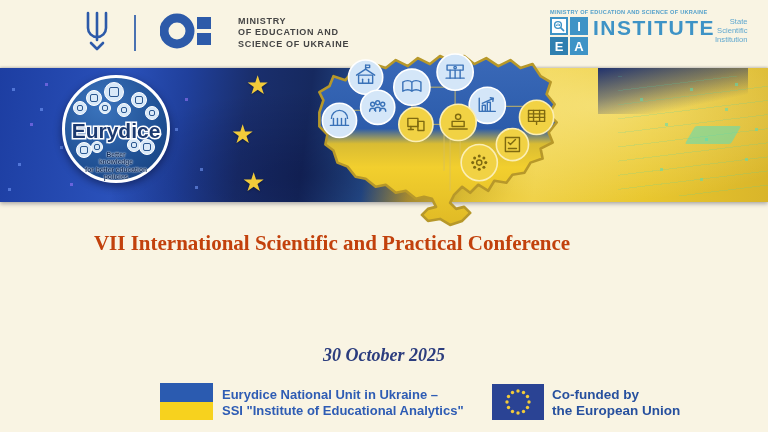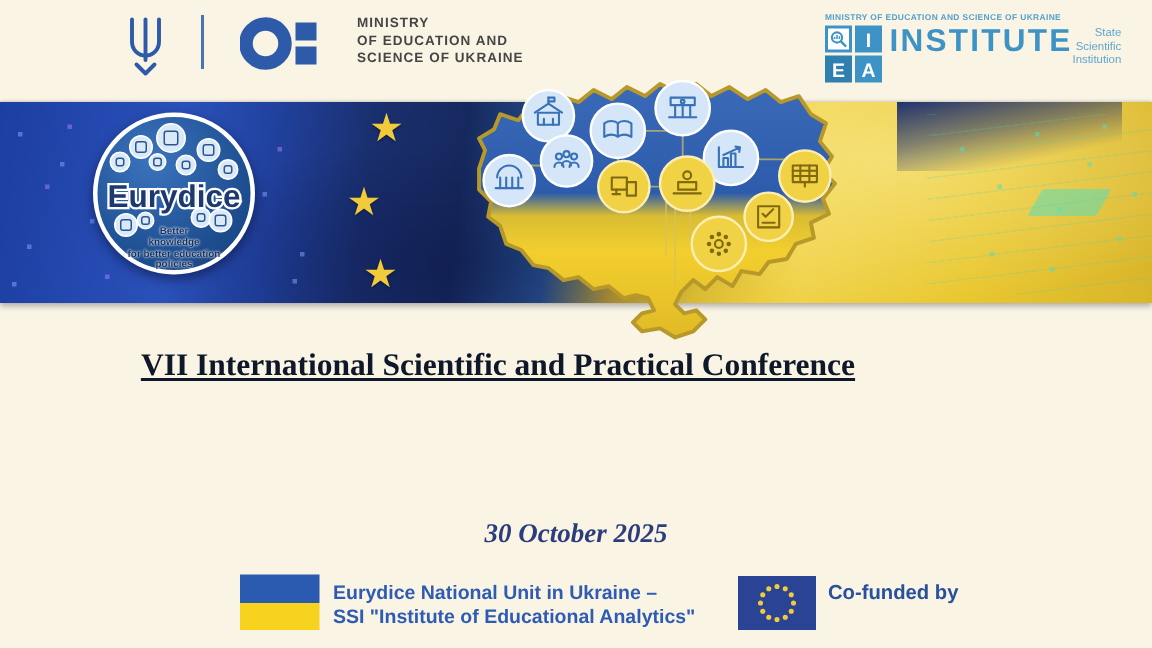--- a/index.html
+++ b/index.html
@@ -1,21 +1,21 @@
 <!DOCTYPE html>
 <html><head>
 <meta charset="utf-8">
 <style>
   * { margin:0; padding:0; box-sizing:border-box; }
   html,body { width:768px; height:432px; }
   body { font-family:"Liberation Sans", sans-serif; }
   .page { position:relative; width:768px; height:432px; background:#f9f4e3; overflow:hidden; }
 
   
-  .ministry { position:absolute; left:84px; top:10px; display:flex; align-items:flex-start; gap:24px; }
+  .ministry { position:absolute; left:84px; top:10px; display:flex; align-items:center; gap:24px; }
   .ministry .divider { width:2px; height:36px; background:#2d5aa9; opacity:.85; }
   .ministry-text { color:#454545; font-weight:bold; font-size:9px; letter-spacing:.7px; line-height:11.5px; }
 
   
   .institute { position:absolute; left:550px; top:9px; width:168px; }
   .inst-topline { font-size:5.6px; font-weight:bold; color:#55a1cb; letter-spacing:.25px; text-align:left; margin-bottom:2px; white-space:nowrap; }
   .inst-row { display:flex; gap:5px; }
   .inst-grid { display:grid; grid-template-columns:18px 18px; grid-template-rows:18px 18px; gap:2px; }
   .inst-sq { display:flex; align-items:center; justify-content:center; font-weight:bold; font-size:13px; color:#fff; background:#3e93c6; }
   .inst-sq.mag { background:#fff; border:2px solid #3e93c6; }
@@ -49,21 +49,21 @@
   .eury-name-svg { position:absolute; left:0; top:41px; }
   .eury-tagline { position:absolute; left:0; top:76px; width:108px; text-align:center;
     font-size:6.6px; font-weight:bold; color:#14305f; line-height:7.4px;
     text-shadow:0 0 2px rgba(255,255,255,.9), 0 0 1px rgba(255,255,255,.9); }
 
   
   .map-wrap { position:absolute; left:303px; top:-18px; width:262px; height:181px; }
 
   
   .series { position:absolute; top:231px; width:664px; text-align:center;
-    font-family:"Liberation Serif", serif; font-weight:bold; font-size:21px; color:#0f172a;text-decoration:underline; }
+    font-family:"Liberation Serif", serif; font-weight:bold; font-size:21px; color:#c2410c; }
   .title { position:absolute; top:257px; width:768px; text-align:center; color:#2c3b78; }
   .title div { font-family:"Liberation Serif", serif; font-weight:bold; font-size:28px; line-height:28.5px;
     transform:scaleX(.8); transform-origin:center; white-space:nowrap; letter-spacing:-.3px; }
   .date { position:absolute; top:345px; width:768px; text-align:center;
     font-family:"Liberation Serif", serif; font-style:italic; font-weight:bold; font-size:18px; color:#2c3d7e; }
 
   
   .ua-flag { position:absolute; left:160px; top:383px; width:53px; height:37px; }
   .ua-flag .b { height:50%; background:#2b5bb0; } .ua-flag .y { height:50%; background:#f7d21e; }
   .unit-text { position:absolute; left:222px; top:387px; font-weight:bold; font-size:13px; line-height:16px; color:#2e5cb4; }
@@ -351,15 +351,16 @@
         <circle cx="26.0" cy="29.0" r="1.7" fill="#f2cb3a"></circle>
         <circle cx="20.5" cy="27.5" r="1.7" fill="#f2cb3a"></circle>
         <circle cx="16.5" cy="23.5" r="1.7" fill="#f2cb3a"></circle>
         <circle cx="15.0" cy="18.0" r="1.7" fill="#f2cb3a"></circle>
         <circle cx="16.5" cy="12.5" r="1.7" fill="#f2cb3a"></circle>
         <circle cx="20.5" cy="8.5" r="1.7" fill="#f2cb3a"></circle>
       </svg>
   </div>
   <div class="fund-text">
     <div>Co-funded by</div>
+    <div>the European Union</div>
   </div>
 
 </div>
 
 </body></html>

